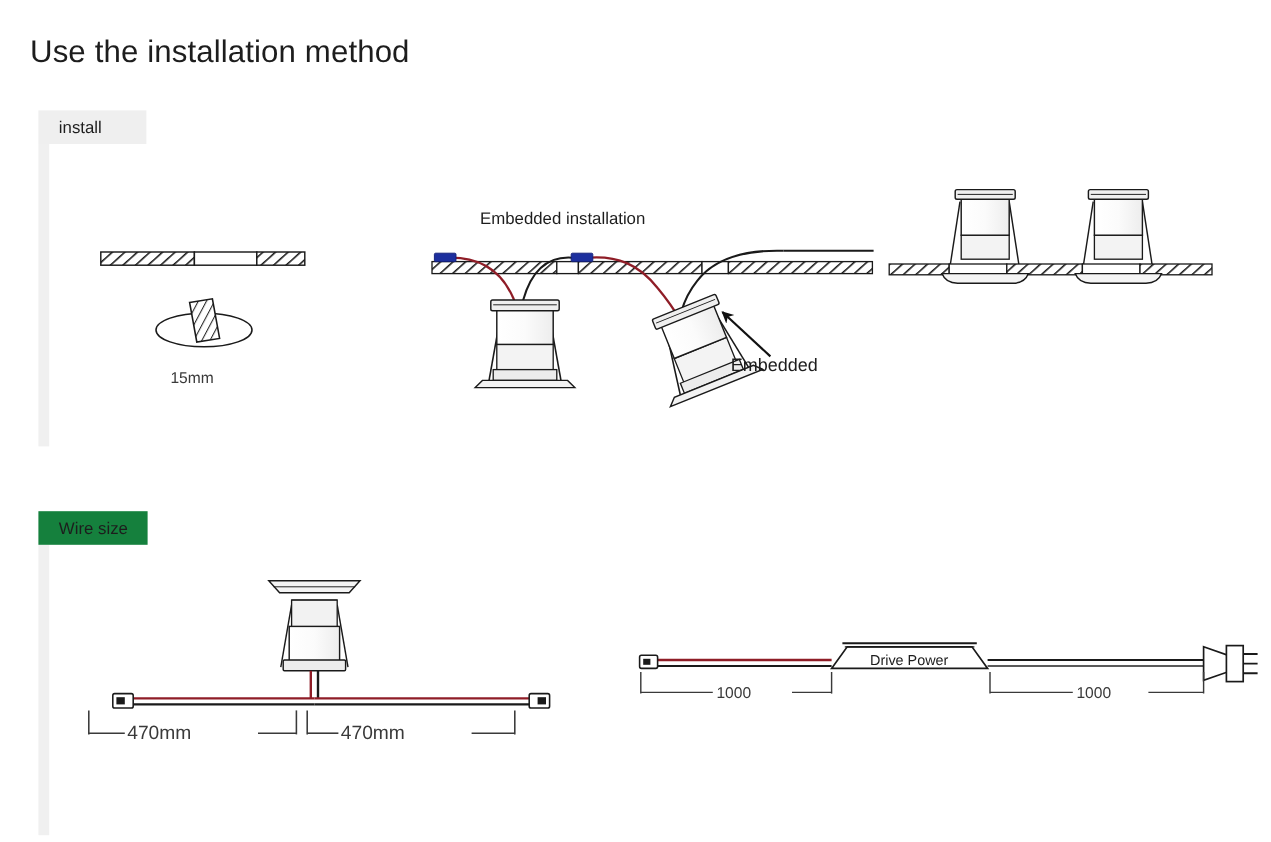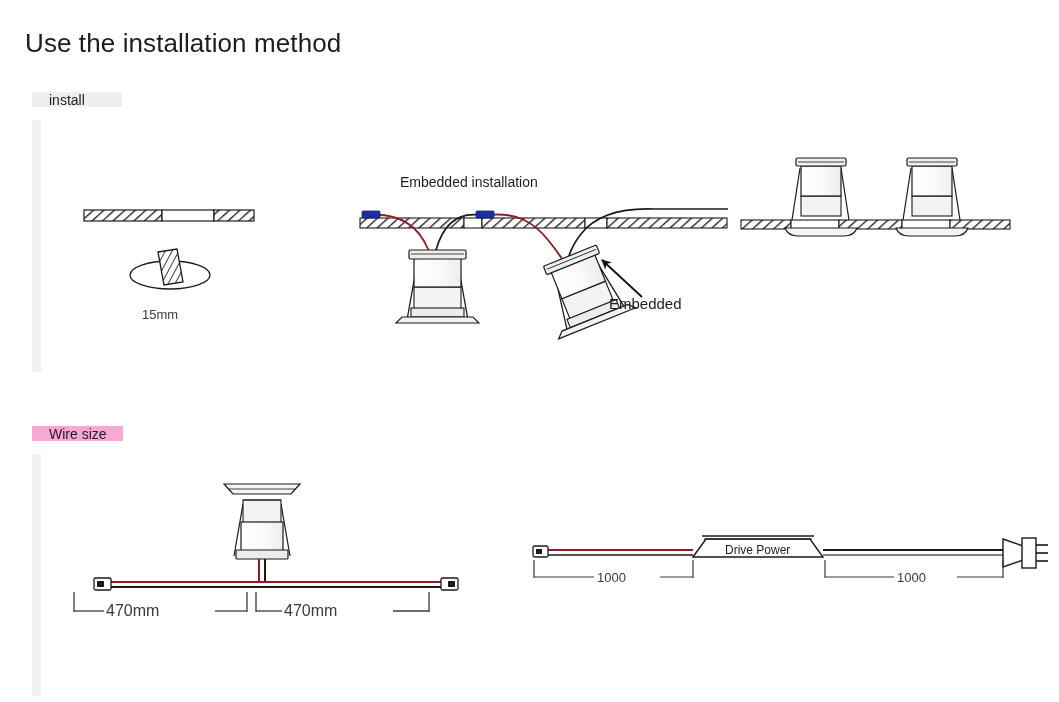--- a/index.html
+++ b/index.html
@@ -39,21 +39,21 @@
     left: 7px;
     top: 28px;
     bottom: 0;
     width: 9px;
     background: #f0f0f0;
   }
   .section-tab {
     position: absolute;
     left: 7px;
     top: 0;
-    height: 15px;
+    height: 28px;
     background: #efefef;
     display: flex;
     align-items: center;
     padding: 0 16px 0 17px;
     box-sizing: border-box;
     font-size: 14px;
     color: #1d1d1d;
     white-space: nowrap;
   }
   #section-install .section-tab { min-width: 90px; }
@@ -201,21 +201,21 @@
           <line x1="884" y1="70" x2="930" y2="70" stroke="#1a1a1a" stroke-width="0.8"></line>
           <path d="M871,136 Q874,144 884,144 L930,144 Q940,144 943,136 Z" fill="#f4f4f4" stroke="#1a1a1a" stroke-width="1.2"></path>
         </g>
       </g>
     </svg>
   </div>
 </div>
 
 <div class="section" id="section-wire">
   <div class="section-rail" style="background: rgb(240, 240, 240);"></div>
-  <div class="section-tab" style="background: #f9a8d4;">Wire size</div>
+  <div class="section-tab" style="background: #15803d;">Wire size</div>
 
   <div class="section-canvas">
     <svg width="1010" height="270" viewBox="0 0 1010 270">
       <defs>
         <linearGradient id="barrel2" x1="0" y1="0" x2="1" y2="0">
           <stop offset="0" stop-color="#ffffff"></stop>
           <stop offset="0.5" stop-color="#fbfbfb"></stop>
           <stop offset="1" stop-color="#ededed"></stop>
         </linearGradient>
       </defs>

